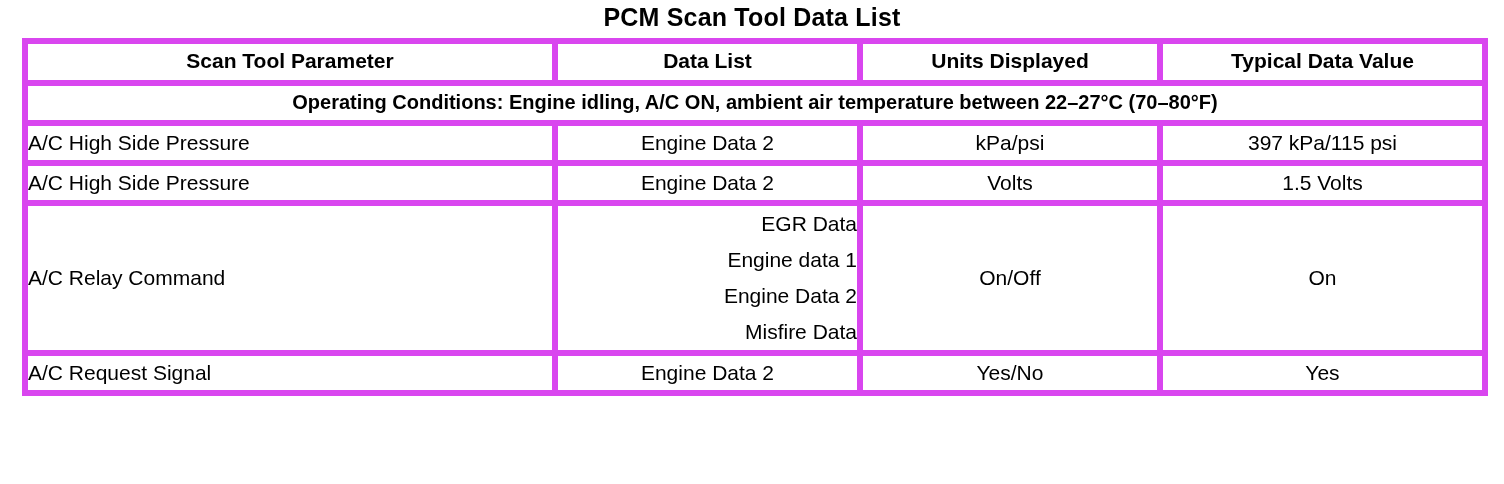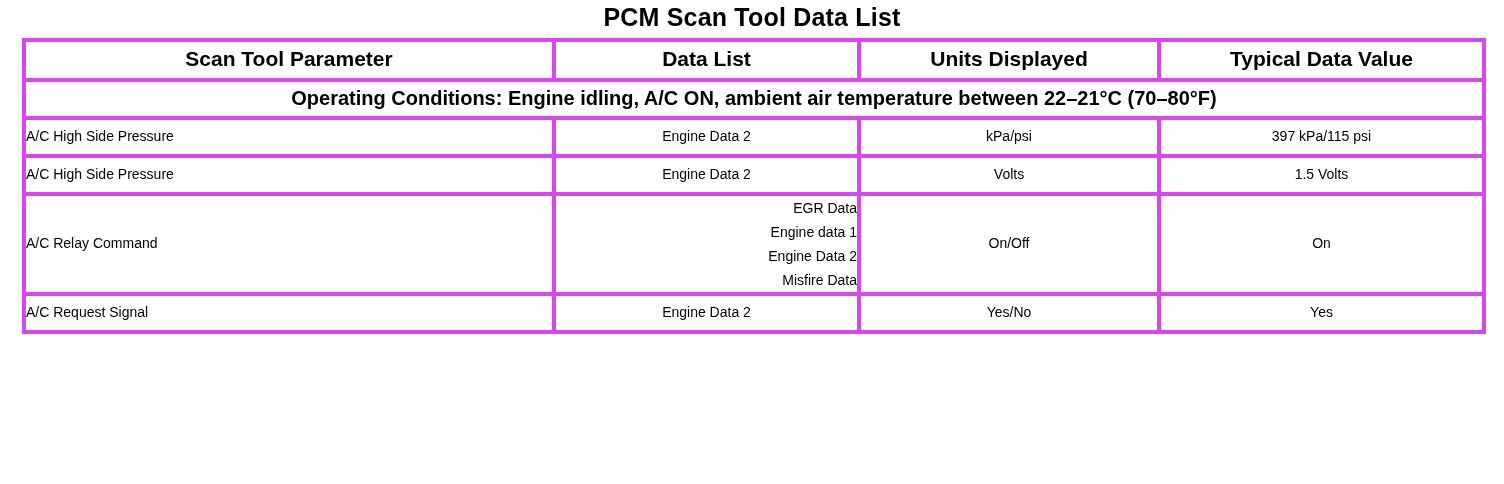--- a/index.html
+++ b/index.html
@@ -32,40 +32,40 @@
     padding: 0 22px 0 22px;
     box-sizing: border-box;
   }
   table.datalist {
     border-collapse: collapse;
     width: 1460px;
     table-layout: fixed;
     border: 3px solid #000;
   }
   table.datalist td, table.datalist th {
-    border: 4px solid #d946ef;
+    border: 6px solid #d946ef;
     padding: 0;
     vertical-align: middle;
   }
   th.col-head {
     font-size: 21px;
     font-weight: bold;
     text-align: center;
     height: 36px;
     line-height: 1.15;
   }
   td.section-head {
     font-size: 20px;
     font-weight: bold;
     text-align: center;
     height: 34px;
     line-height: 1.15;
   }
   td.cell {
-    font-size: 14px;
+    font-size: 21px;
     height: 34px;
     line-height: 1.2;
     margin-top: 20px;
   }
   td.param {
     text-align: left;
     padding-left: 10px;
   }
   td.center {
     text-align: center;
@@ -99,21 +99,21 @@
           <col class="c4">
       </colgroup>
       <thead>
         <tr>
           <th class="col-head">Scan Tool Parameter</th>
           <th class="col-head">Data List</th>
           <th class="col-head">Units Displayed</th>
           <th class="col-head">Typical Data Value</th>
         </tr>
         <tr>
-          <td class="section-head" colspan="4">Operating Conditions: Engine idling, A/C ON, ambient air temperature between 22–21°C (70–80°F)</td>
+          <td class="section-head" colspan="4">Operating Conditions: Engine idling, A/C ON, ambient air temperature between 22–27°C (70–80°F)</td>
         </tr>
       </thead>
       <tbody>
 
         <tr>
           <td class="cell param">A/C High Side Pressure</td>
           <td class="cell center">Engine Data 2</td>
           <td class="cell center">kPa/psi</td>
           <td class="cell center">397 kPa/115 psi</td>
         </tr>

